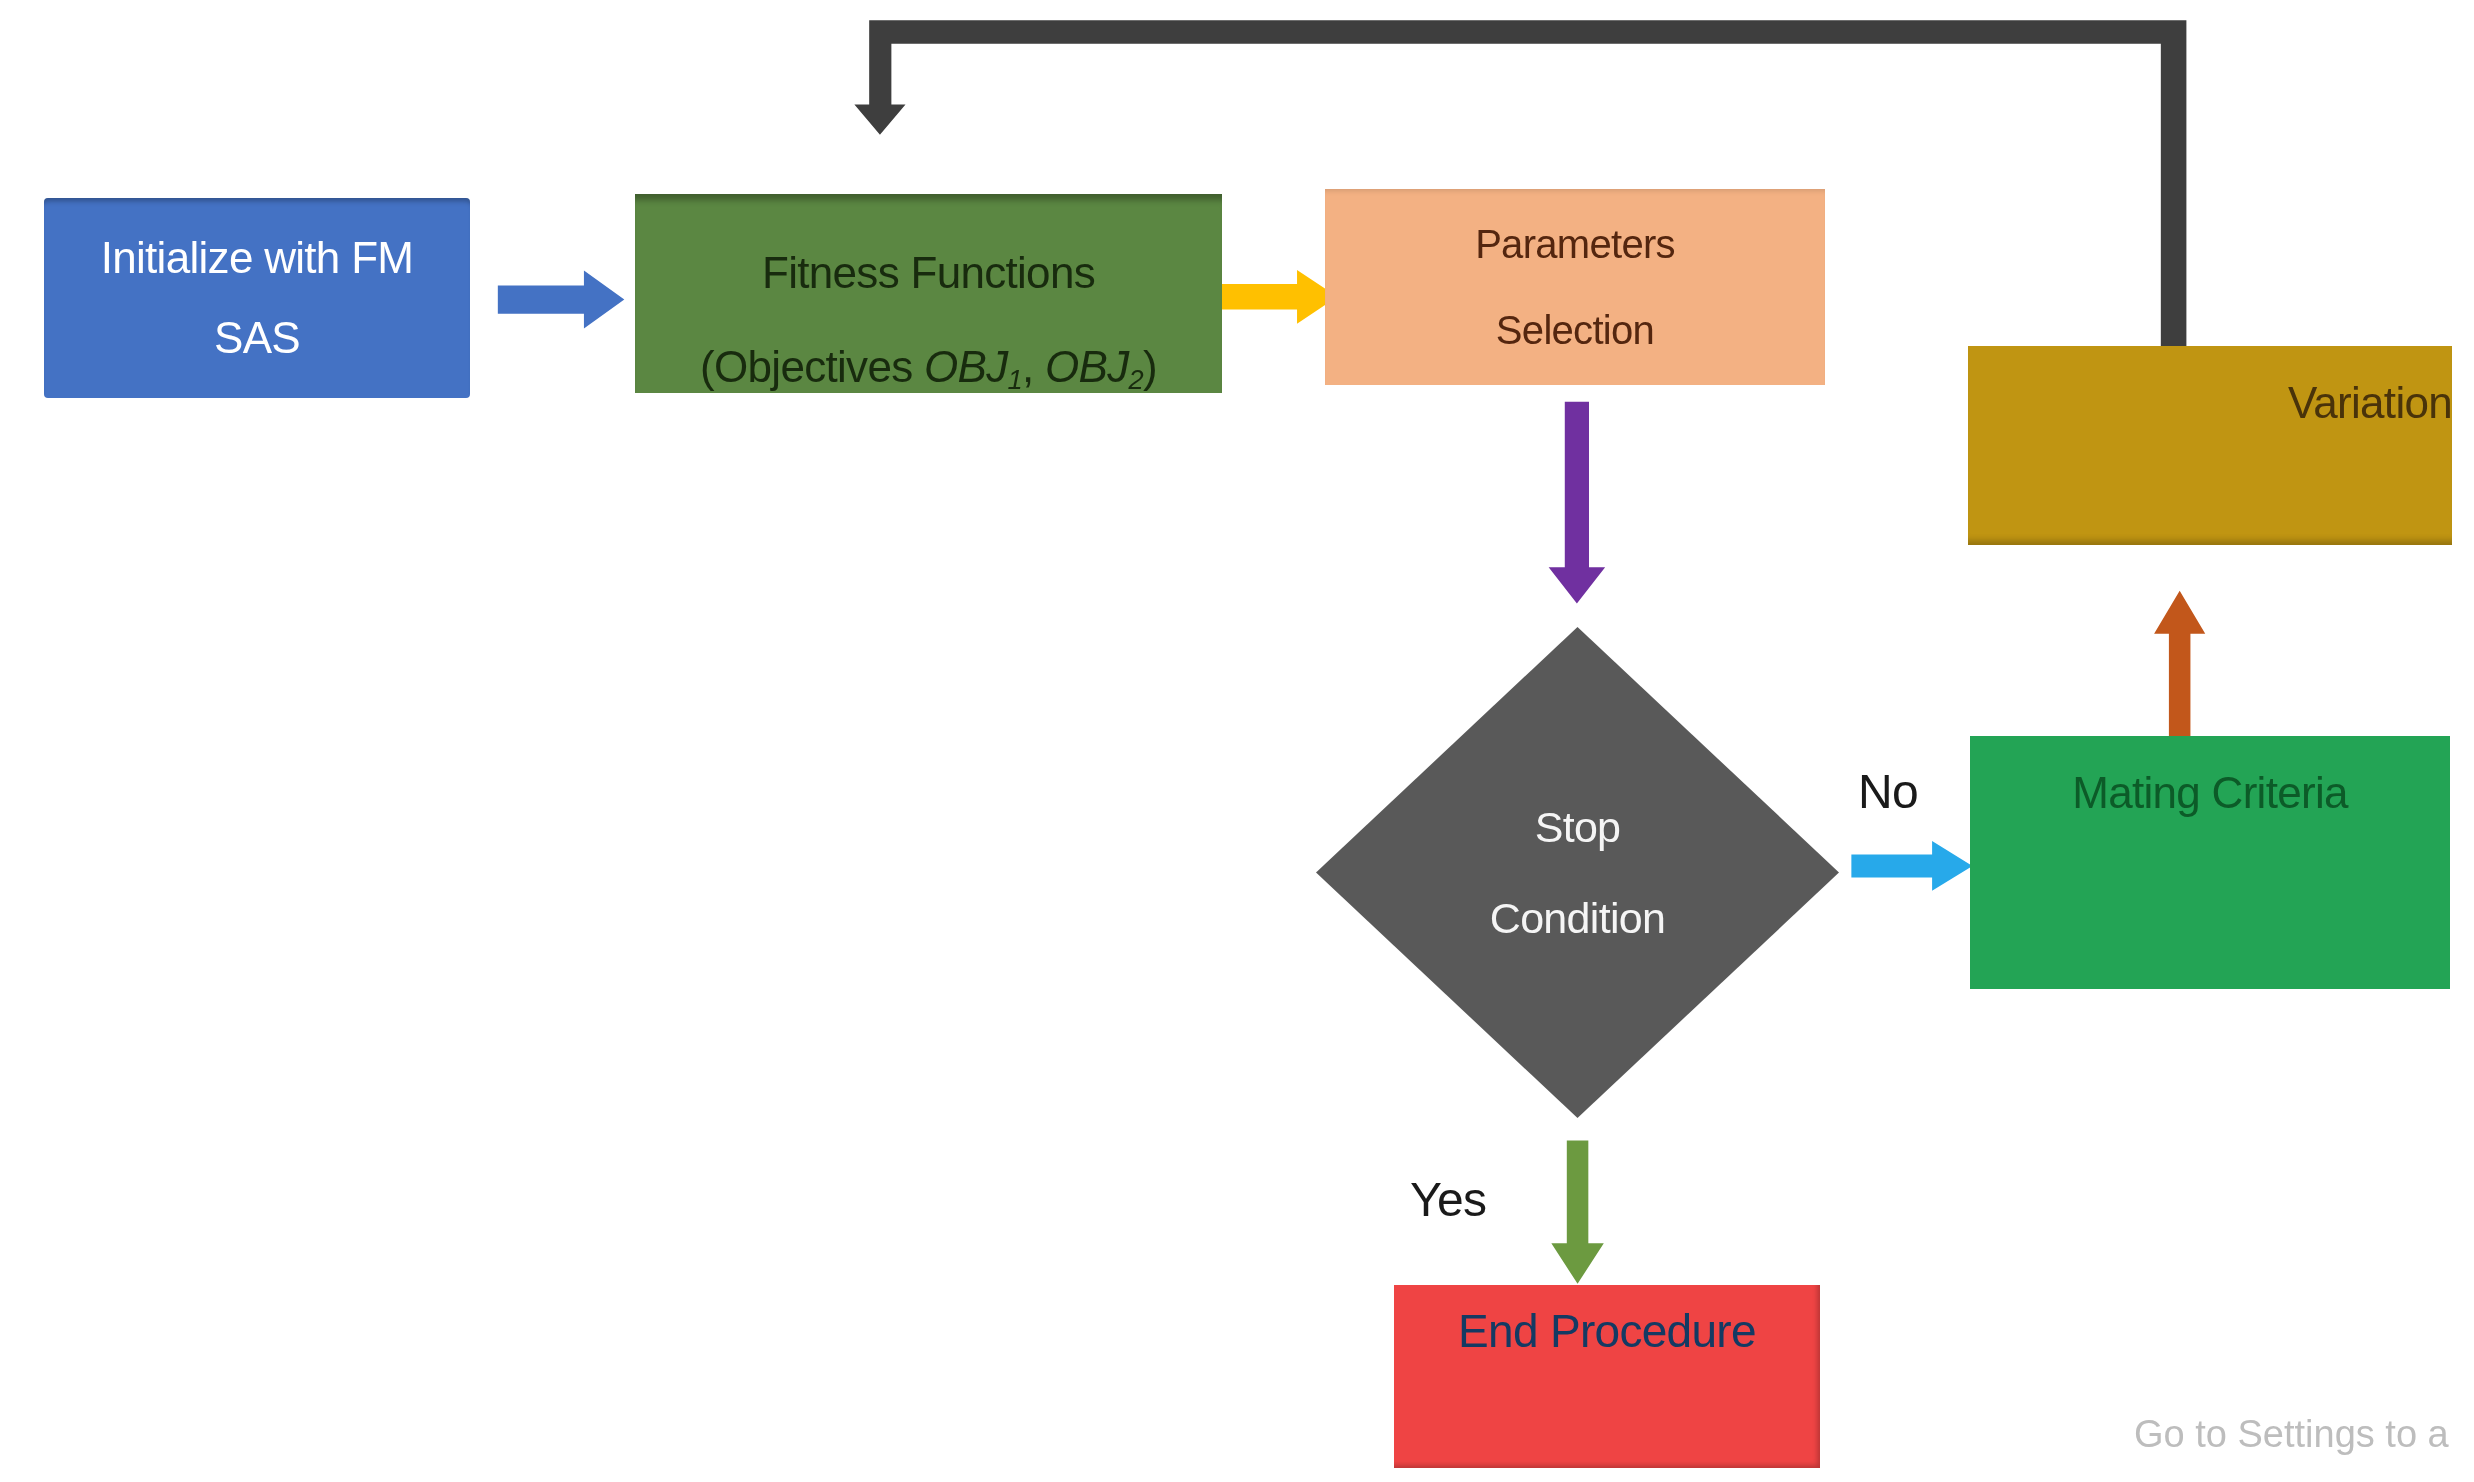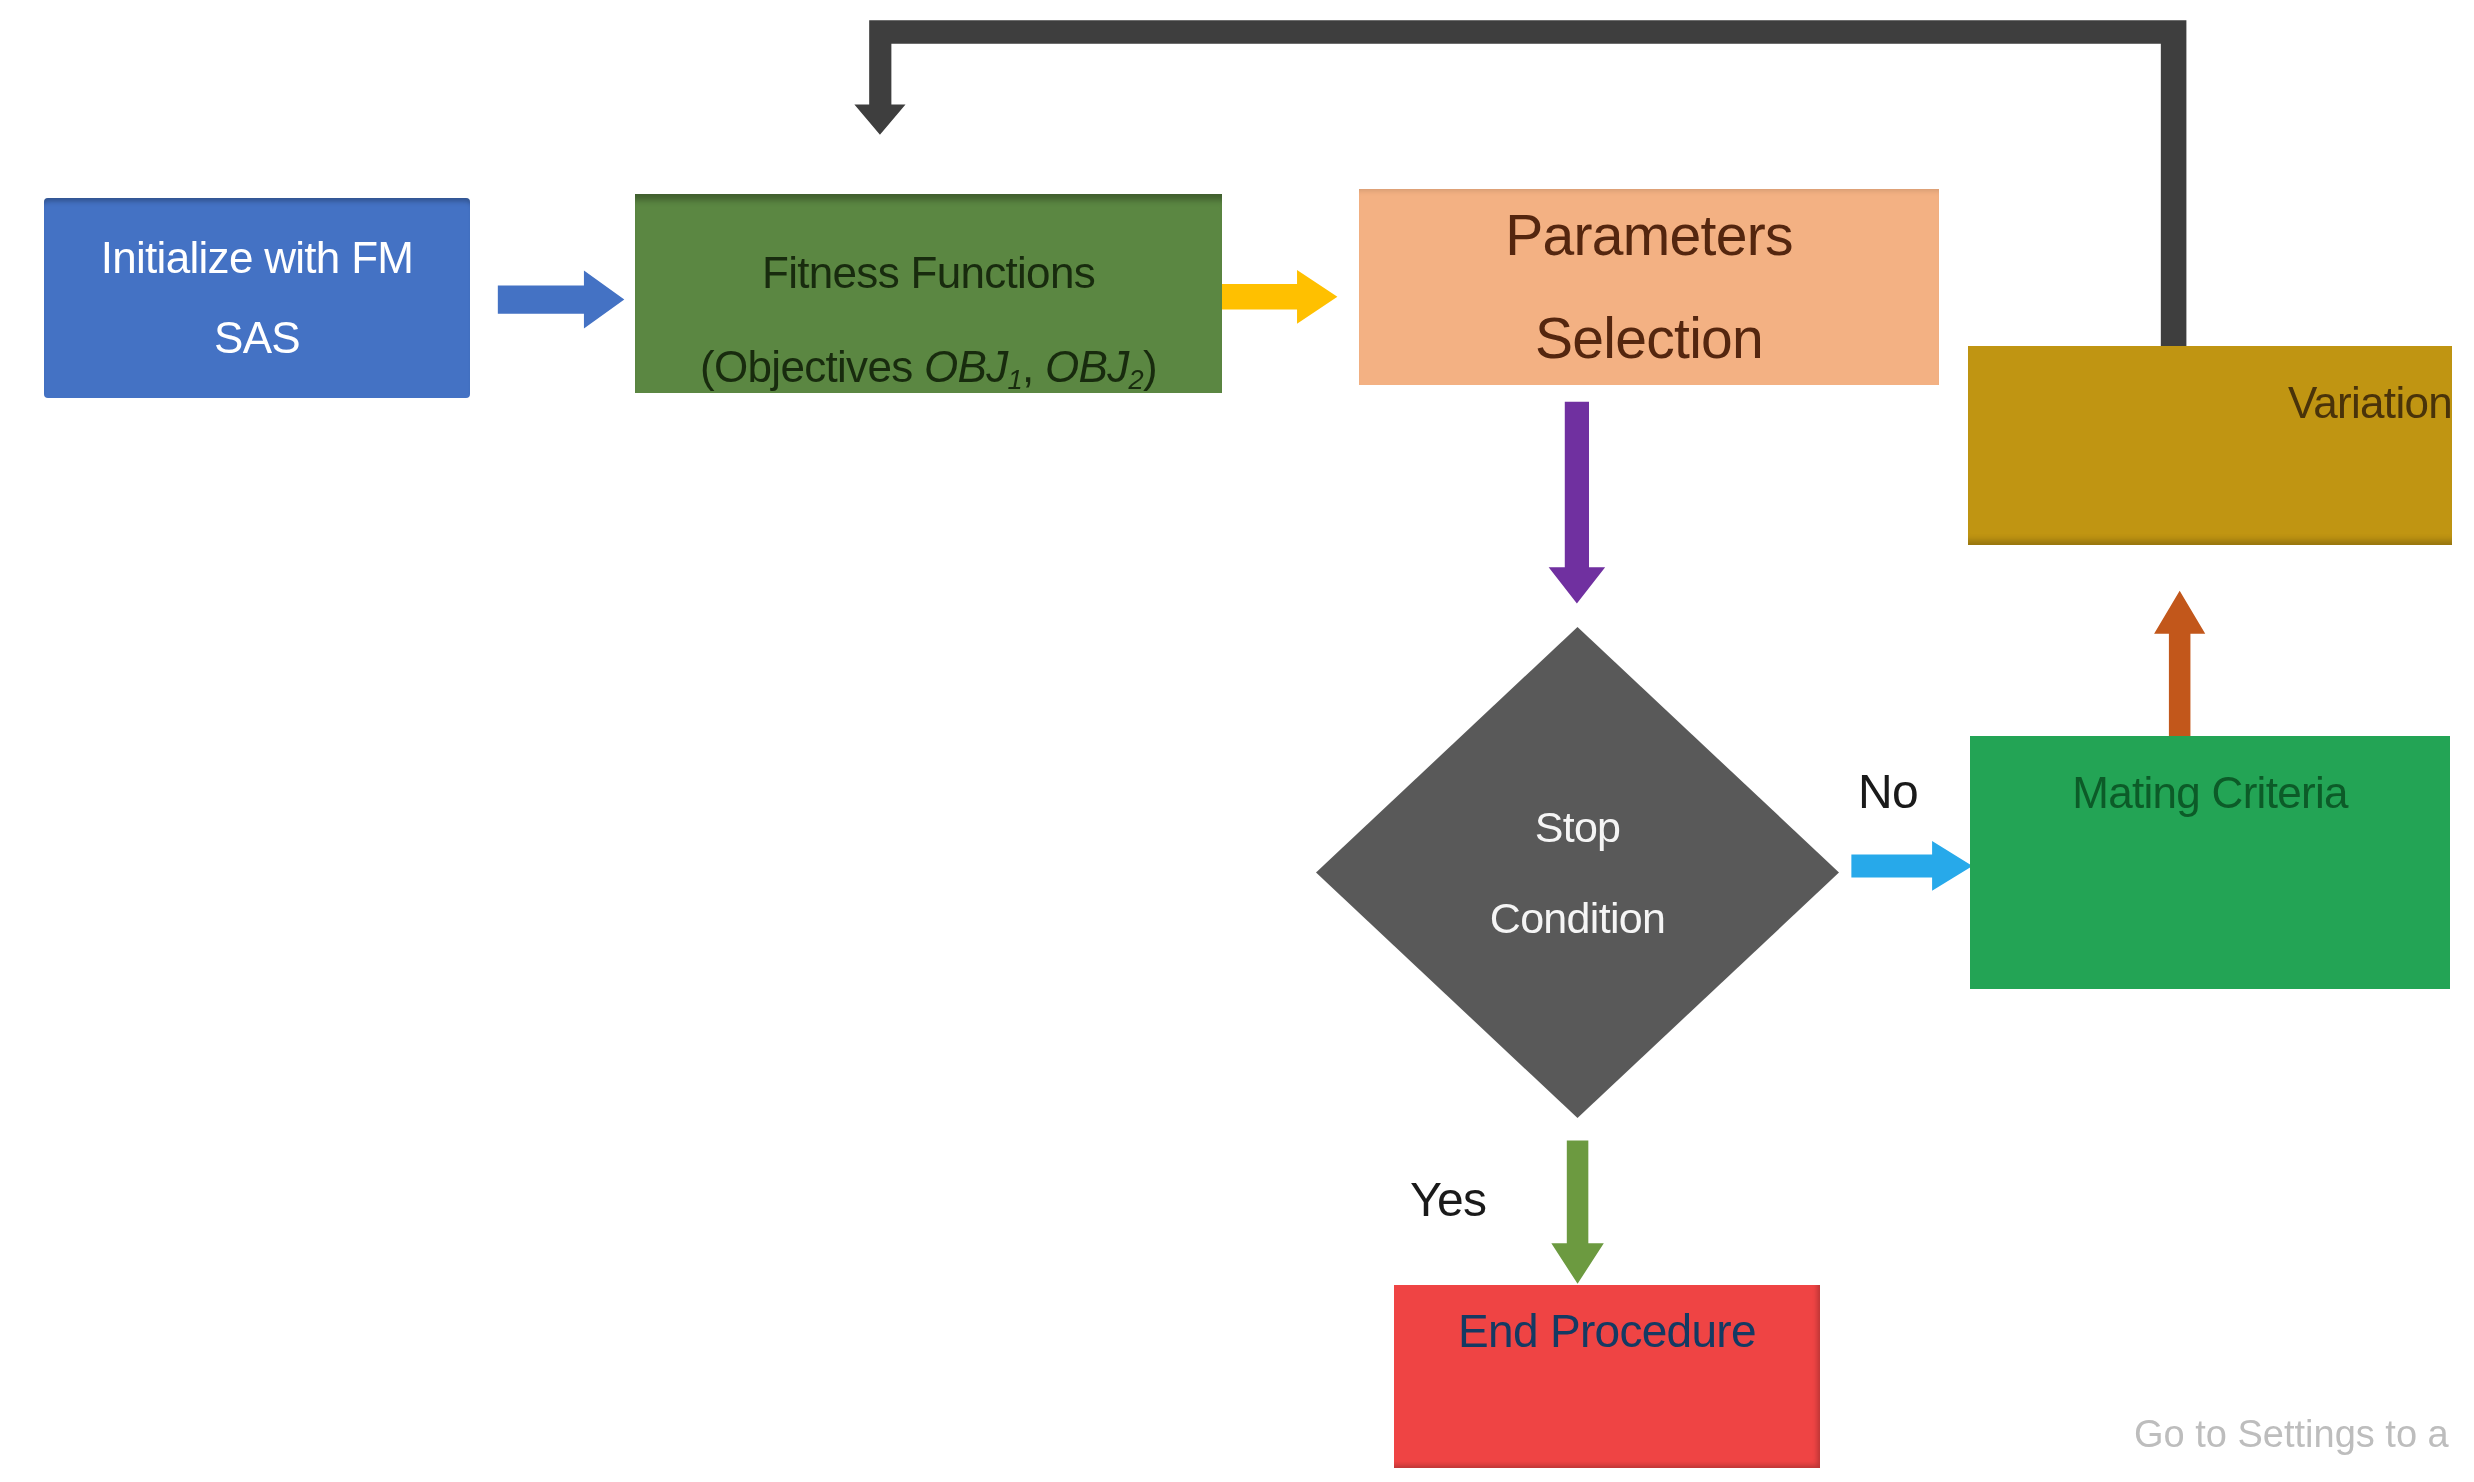--- a/index.html
+++ b/index.html
@@ -38,22 +38,22 @@
     border-radius: 4px;
     font-size: 44px;
     box-shadow: inset 0 6.7px 5.4px -3.4px rgba(0,0,0,0.28);
   }
   .box-fitness {
     left: 635px; top: 194px; width: 587px; height: 199px;
     font-size: 44px;
     box-shadow: inset 0 10.8px 6.7px -4.7px rgba(0,0,0,0.30);
   }
   .box-params {
-    left: 1359px; top: 189px; width: 580px; height: 196px;
-    font-size: 57px;
+    left: 1325px; top: 189px; width: 500px; height: 196px;
+    font-size: 40px;
     box-shadow: inset 0 5.4px 5.4px -3.4px rgba(0,0,0,0.12);
   }
   .box-variation {
     left: 1968px; top: 346px; width: 484px; height: 199px;
     font-size: 44px;
     padding-top: 35px; box-sizing: border-box;
     box-shadow: inset 0 -9.4px 6.7px -4.7px rgba(0,0,0,0.22);
   }
   .box-mating {
     left: 1970px; top: 736px; width: 480px; height: 253px;

